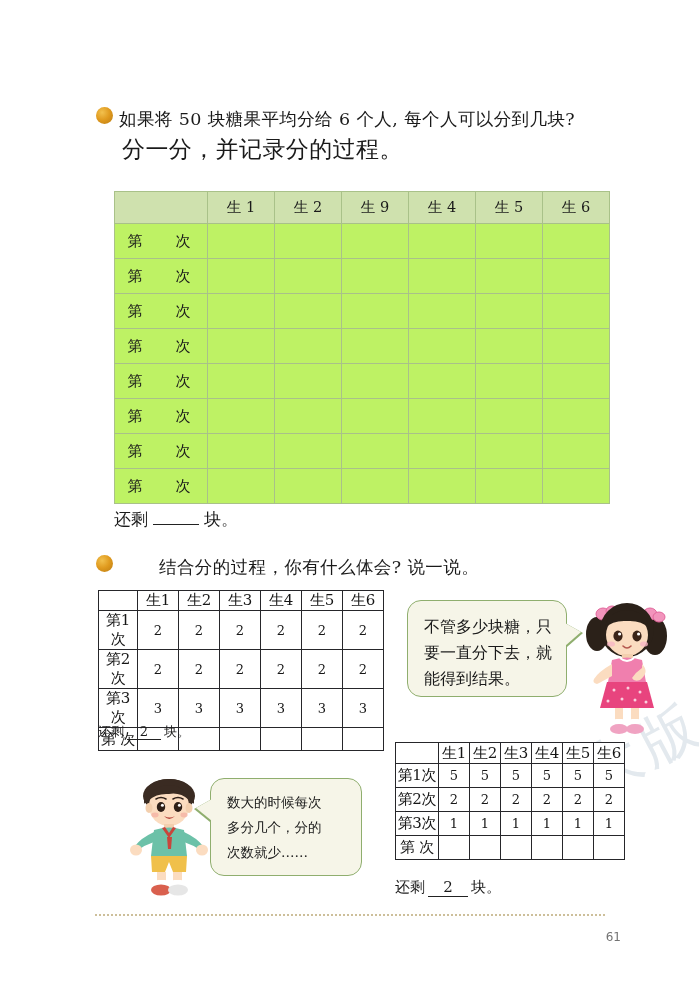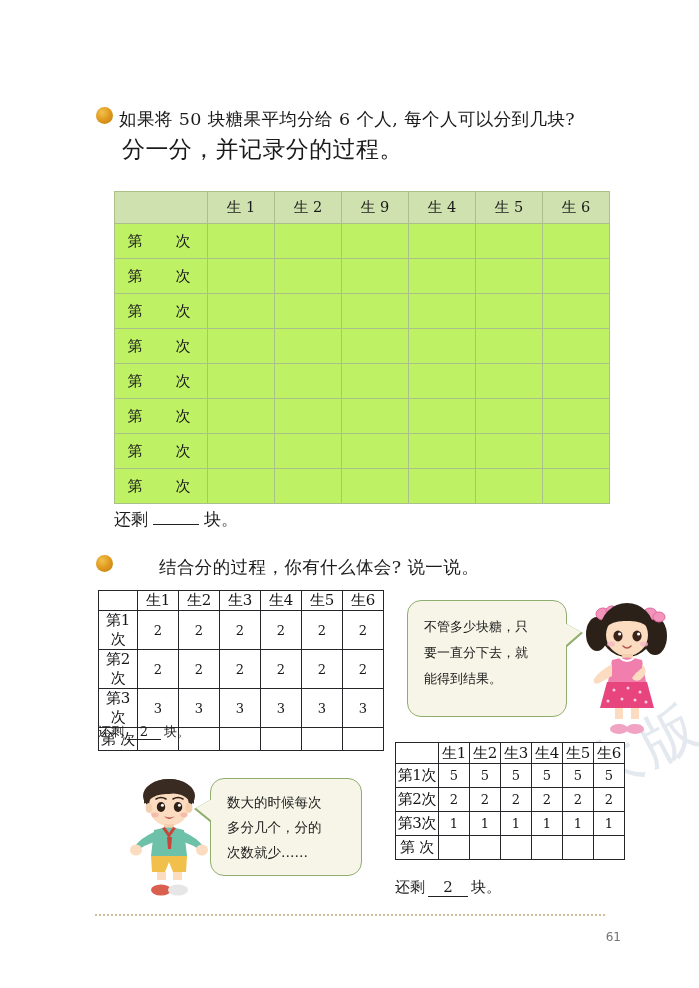--- a/index.html
+++ b/index.html
@@ -182,22 +182,22 @@
   }
   .bubble .btext {
     display: block;
     white-space: pre-line;
   }
   
   #bubble-girl {
     left: 407px;
     top: 600px;
     width: 160px;
-    padding: 13px 14px 24px 16px;
-    font-size: 13px;
+    padding: 13px 14px 4px 16px;
+    font-size: 16px;
     line-height: 26px;
   }
   #bubble-girl .tail {
     position: absolute;
     right: -15px;
     top: 22px;
     width: 0; height: 0;
     border-top: 9px solid transparent;
     border-bottom: 14px solid transparent;
     border-left: 16px solid #f6f5e8;

